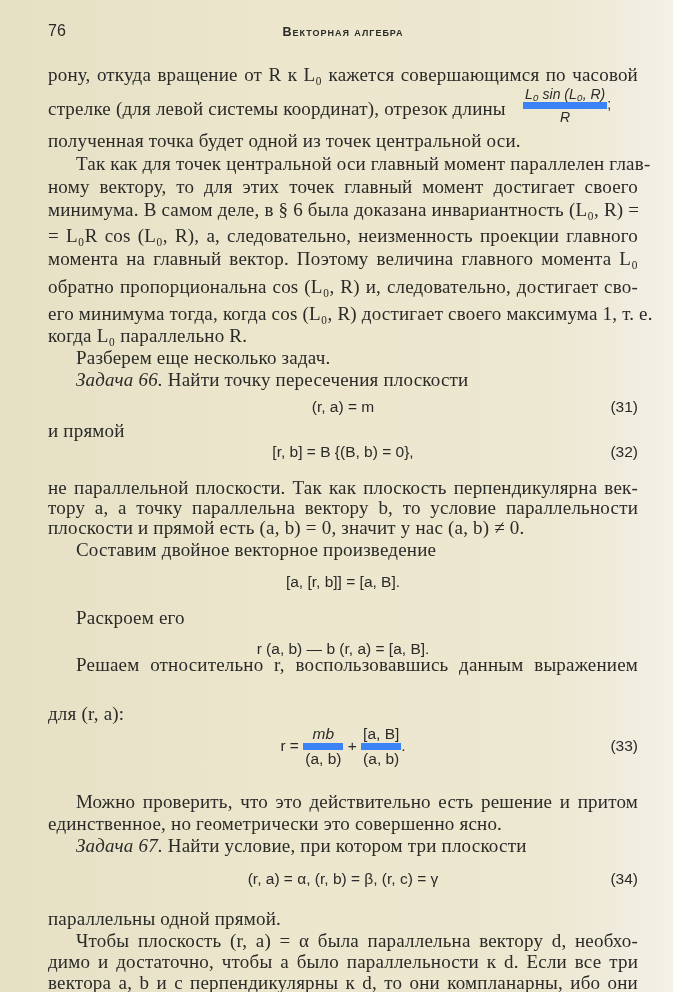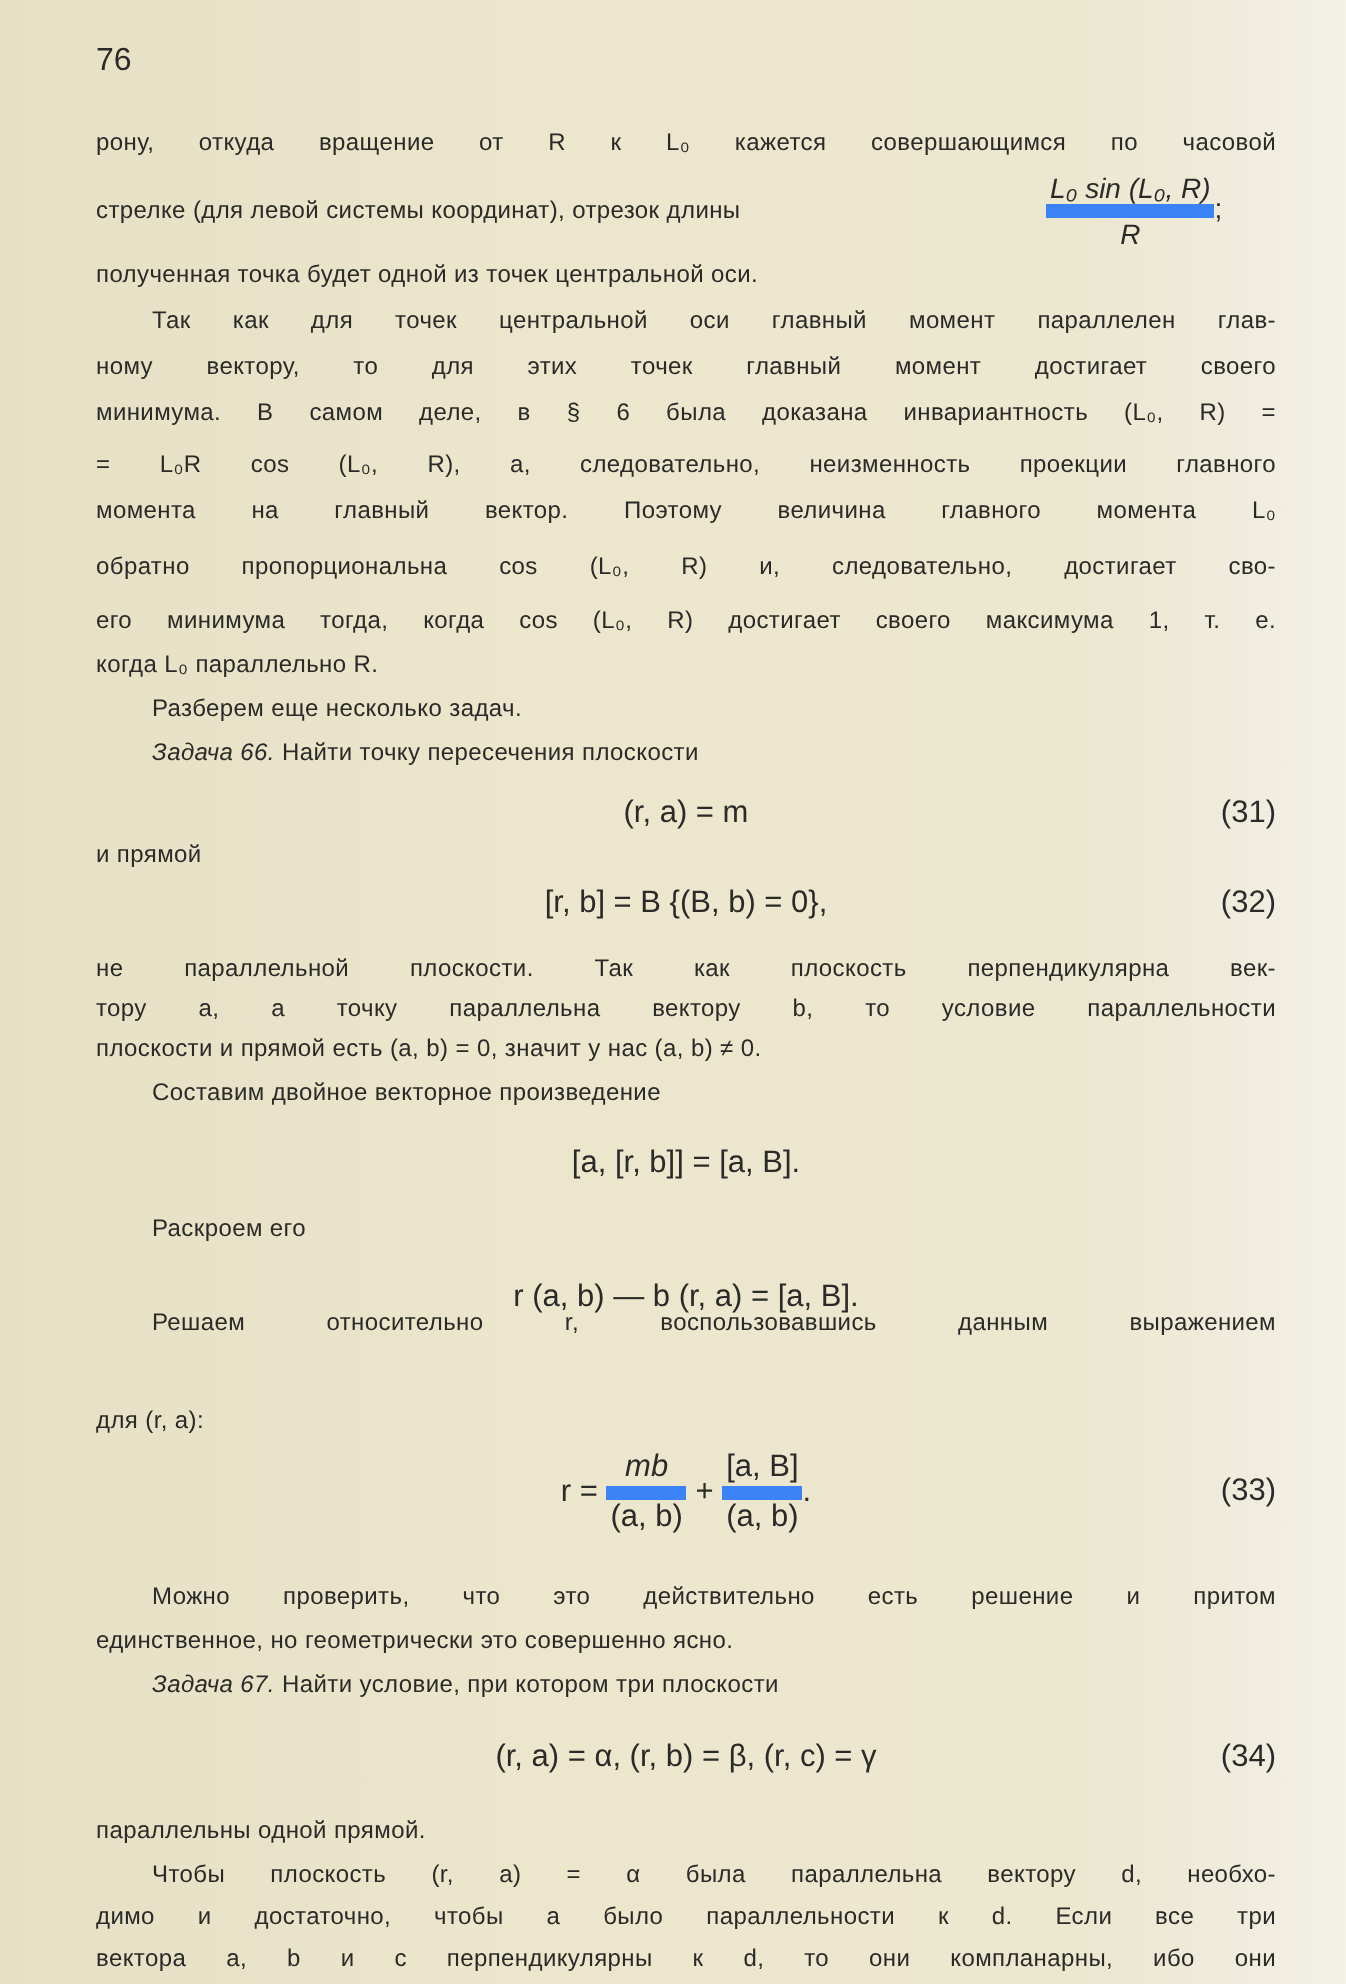--- a/index.html
+++ b/index.html
@@ -8,41 +8,42 @@
     background: linear-gradient(90deg, #e6e1c5 0%, #ebe6cc 40%, #ece7cf 80%, #f1ede0 95%, #f4f1e8 100%);
     font-family: "Liberation Serif", "DejaVu Serif", serif;
     color: #2a2a28;
     position: relative;
   }
   .page { position: absolute; left: 48px; top: 0; width: 590px; }
   .runhead { position: absolute; top: 22px; left: 0; width: 590px; height: 20px; }
   .pageno { position: absolute; left: 0; top: 0; font-size: 16px; font-family: "Liberation Sans", sans-serif; }
   .headtitle { position: absolute; left: 0; right: 0; text-align: center; top: 3px; font-size: 12.5px; letter-spacing: 1px; font-variant: small-caps; font-weight: bold; font-family: "Liberation Sans", sans-serif; }
   .line {
-    position: absolute; left: 0; width: 590px; font-size: 12px;
-    font-family: Liberation Sans, sans-serif;
+    position: absolute; left: 0; width: 590px; font-size: 19px;
+    font-family: Liberation Serif, serif;
     white-space: nowrap; text-align: justify; text-align-last: justify;
     letter-spacing: 0.2px;
   }
   .line.last { text-align-last: left; }
   .indent { padding-left: 28px; width: 562px; }
   .eq { position: absolute; left: 0; width: 590px; font-size: 15.5px; font-family: "Liberation Sans", sans-serif; }
   .eq .body { position: absolute; left: 0; right: 0; text-align: center; }
   .eq .num { position: absolute; right: 0; }
   .it { font-style: italic; }
   .frac { display: inline-block; vertical-align: middle; text-align: center; }
   .frac .n { display: block; border-bottom: 7px solid #3b82f6; padding: 0 2px; }
   .frac .d { display: block; padding: 0 2px; }
 </style>
 </head>
 <body>
 
 <div class="page">
   <div class="runhead">
     <span class="pageno">76</span>
+    <span class="headtitle">Векторная алгебра</span>
   </div>
 
   <div class="line" style="top:64px">рону, откуда вращение от R к L₀ кажется совершающимся по часовой</div>
   <div class="line last" style="top:98px; width:470px">
     <span>стрелке (для левой системы координат), отрезок длины</span>
   </div>
   <div style="position:absolute; left:475px; top:86px; font-size:14px; font-family:'Liberation Sans',sans-serif;">
     <span class="frac"><span class="n it">L₀ sin (L₀, R)</span><span class="d it">R</span></span><span>;</span>
   </div>
   <div class="line last" style="top:130px">полученная точка будет одной из точек центральной оси.</div>

